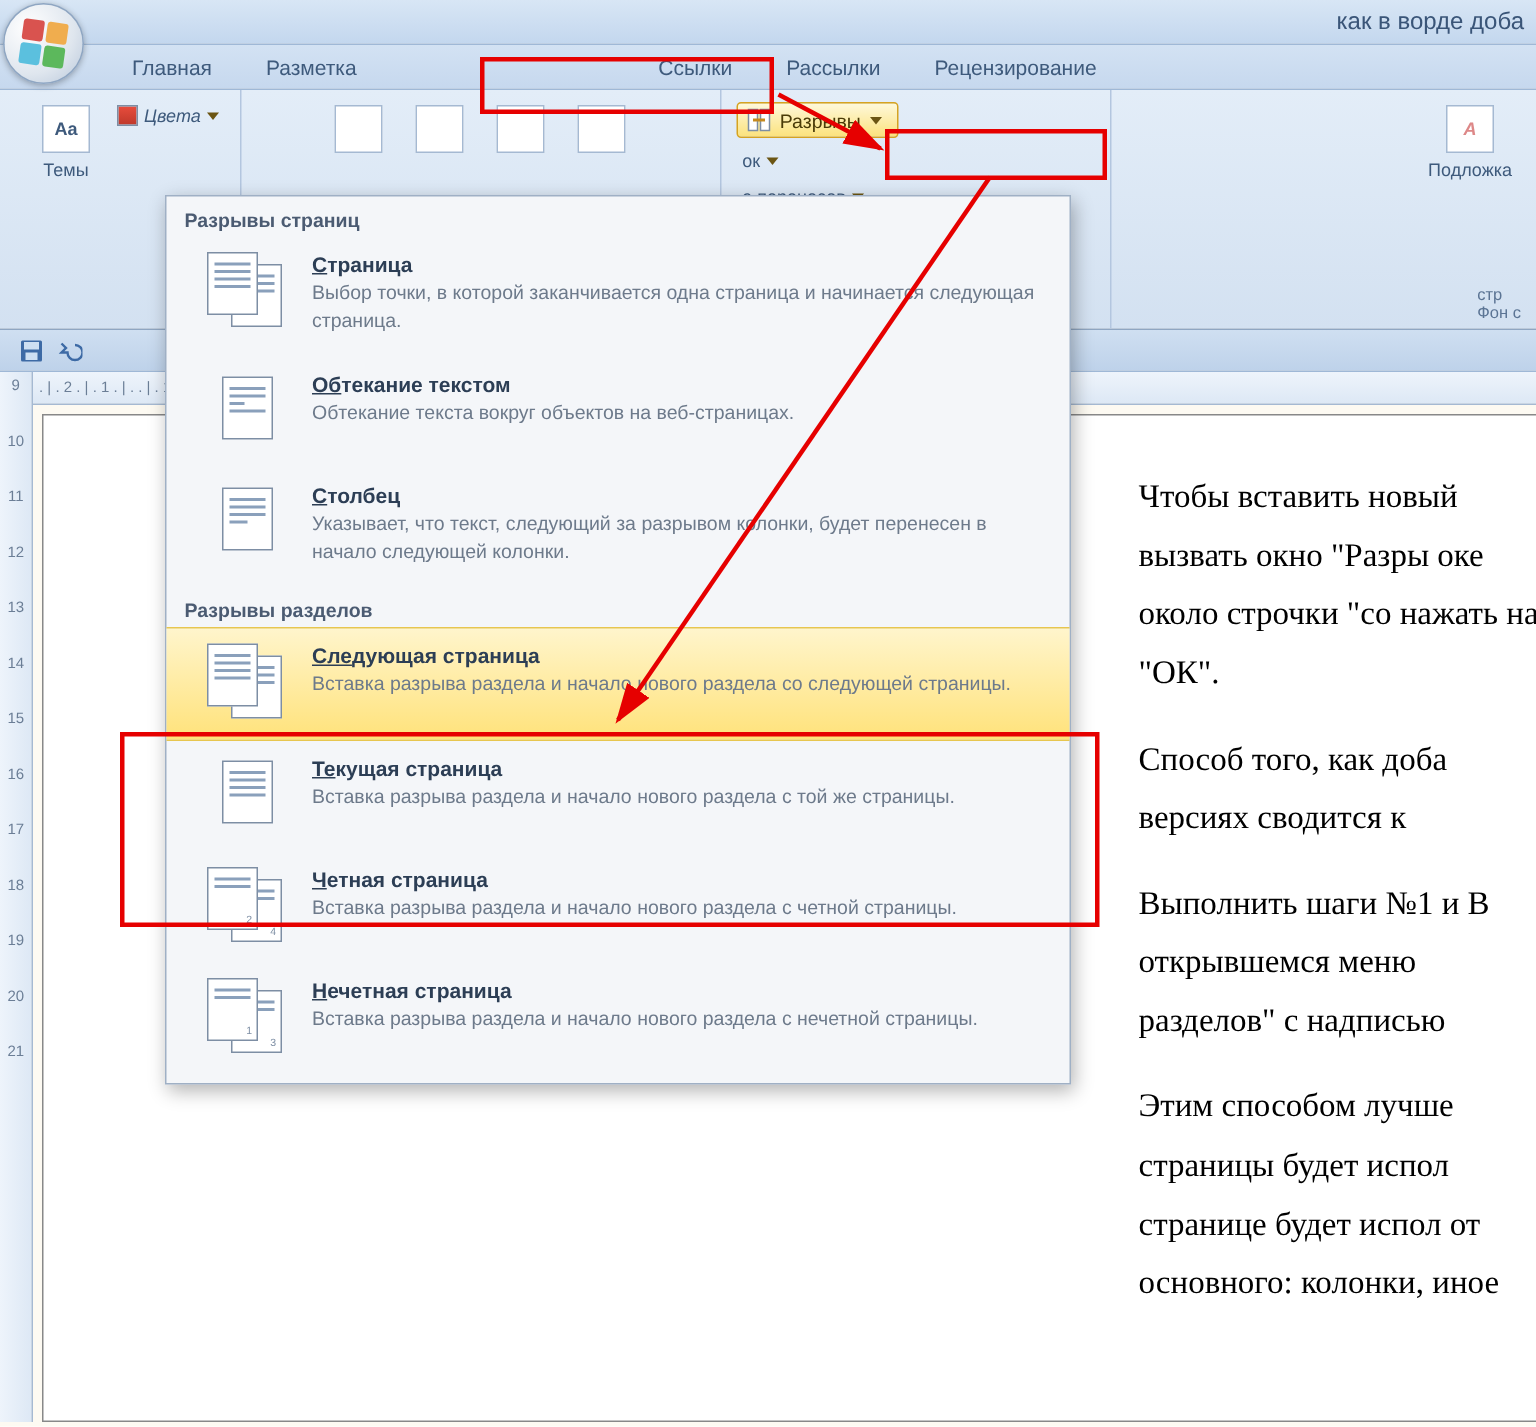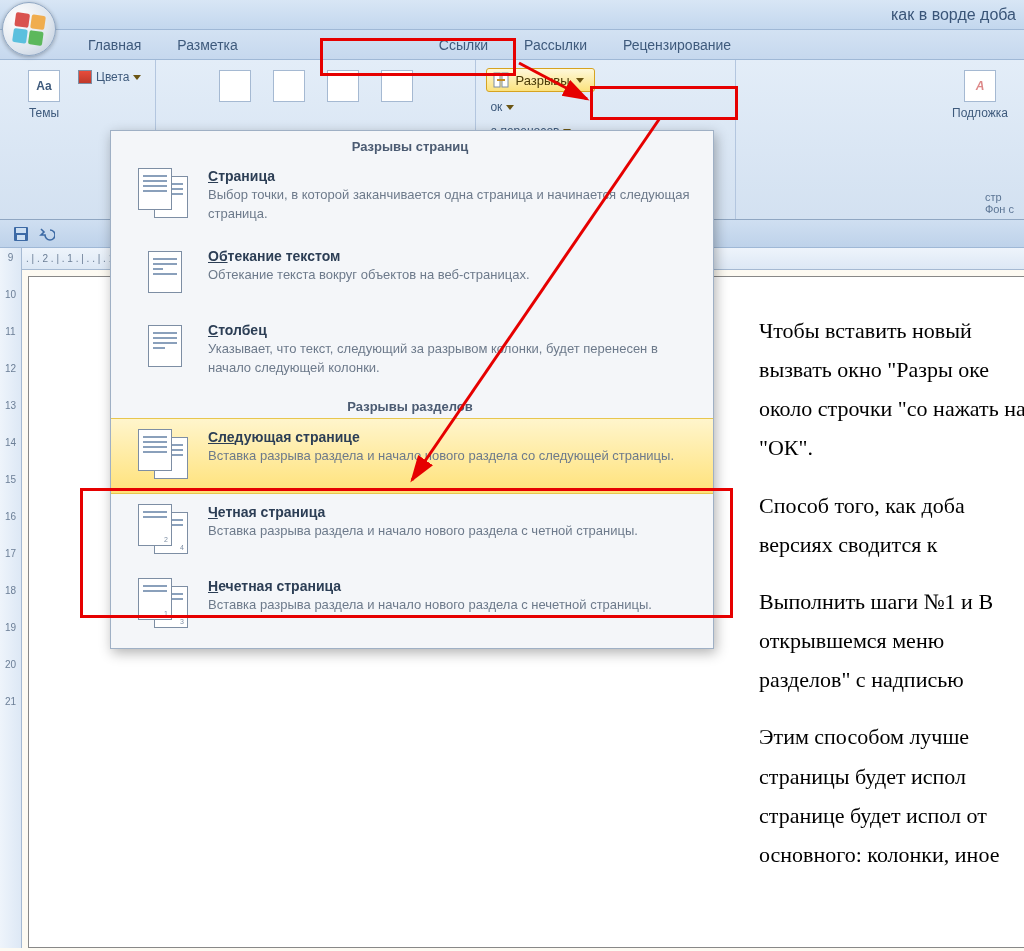--- a/index.html
+++ b/index.html
@@ -130,21 +130,20 @@
     width:604px;
     background:#f4f6f9;
     border:1px solid #9fb0c5;
     box-shadow:2px 4px 12px rgba(0,0,0,.3);
     z-index:15;
     padding-bottom:6px;
   }
   .dd-header{
     font-size:13px; font-weight:bold; color:#4b5b72;
     padding:8px 16px 4px 12px;
-    text-align:center;
   }
   .dd-item{
     display:flex; gap:14px; padding:10px 14px 14px 27px;
     cursor:pointer;
   }
   .dd-item.hover{
     background: linear-gradient(#fff5cc, #ffe27a);
     border-top:1px solid #e7c64f;
     border-bottom:1px solid #e7c64f;
   }
@@ -196,21 +195,21 @@
   <div class="tab">Рецензирование</div>
 </div>
 
 <div class="ribbon">
   <div class="rgroup">
     <div style="display:flex;gap:8px;align-items:flex-start;">
       <div class="rbtn-lg">
         <div class="ico-box aa"></div>
         <span>Темы</span>
       </div>
-      <div style="display:flex;flex-direction:column;gap:6px;padding-top:2px;">
+      <div style="display:flex;flex-direction:column;gap:6px;padding-top:2px;font-style:italic;">
         <div class="rbtn-sm">
           <span class="color-swatch"></span>
           <span>Цвета</span>
           <span class="tri"></span>
         </div>
       </div>
     </div>
     <div class="glabel">&nbsp;</div>
   </div>
 
@@ -392,25 +391,41 @@
       <div class="pg front">
           <div class="lines">
             <span></span>
             <span></span>
             <span></span>
             <span></span>
           </div>
         </div>
     </div>
     <div class="dd-text">
-      <div class="dd-title"><b><span class="ul">Сле</span><span>дующая странице</span></b></div>
+      <div class="dd-title"><b><span class="ul">Сле</span><span>дующая страница</span></b></div>
       <div class="dd-desc">Вставка разрыва раздела и начало нового раздела со следующей страницы.</div>
     </div>
   </div>
 
+  <div class="dd-item">
+    <div class="dd-icon">
+      <div class="pg front" style="left:10px;top:3px;">
+          <div class="lines">
+            <span></span>
+            <span></span>
+            <span></span>
+            <span></span>
+          </div>
+        </div>
+    </div>
+    <div class="dd-text">
+      <div class="dd-title"><b><span class="ul">Те</span><span>кущая страница</span></b></div>
+      <div class="dd-desc">Вставка разрыва раздела и начало нового раздела с той же страницы.</div>
+    </div>
+  </div>
 
   <div class="dd-item">
     <div class="dd-icon">
       <div class="pg back">
           <div class="lines">
             <span></span>
             <span></span>
           </div>
           <div style="position:absolute;bottom:2px;right:3px;font-size:7px;color:#7d8ea4;">4</div>
         </div>

